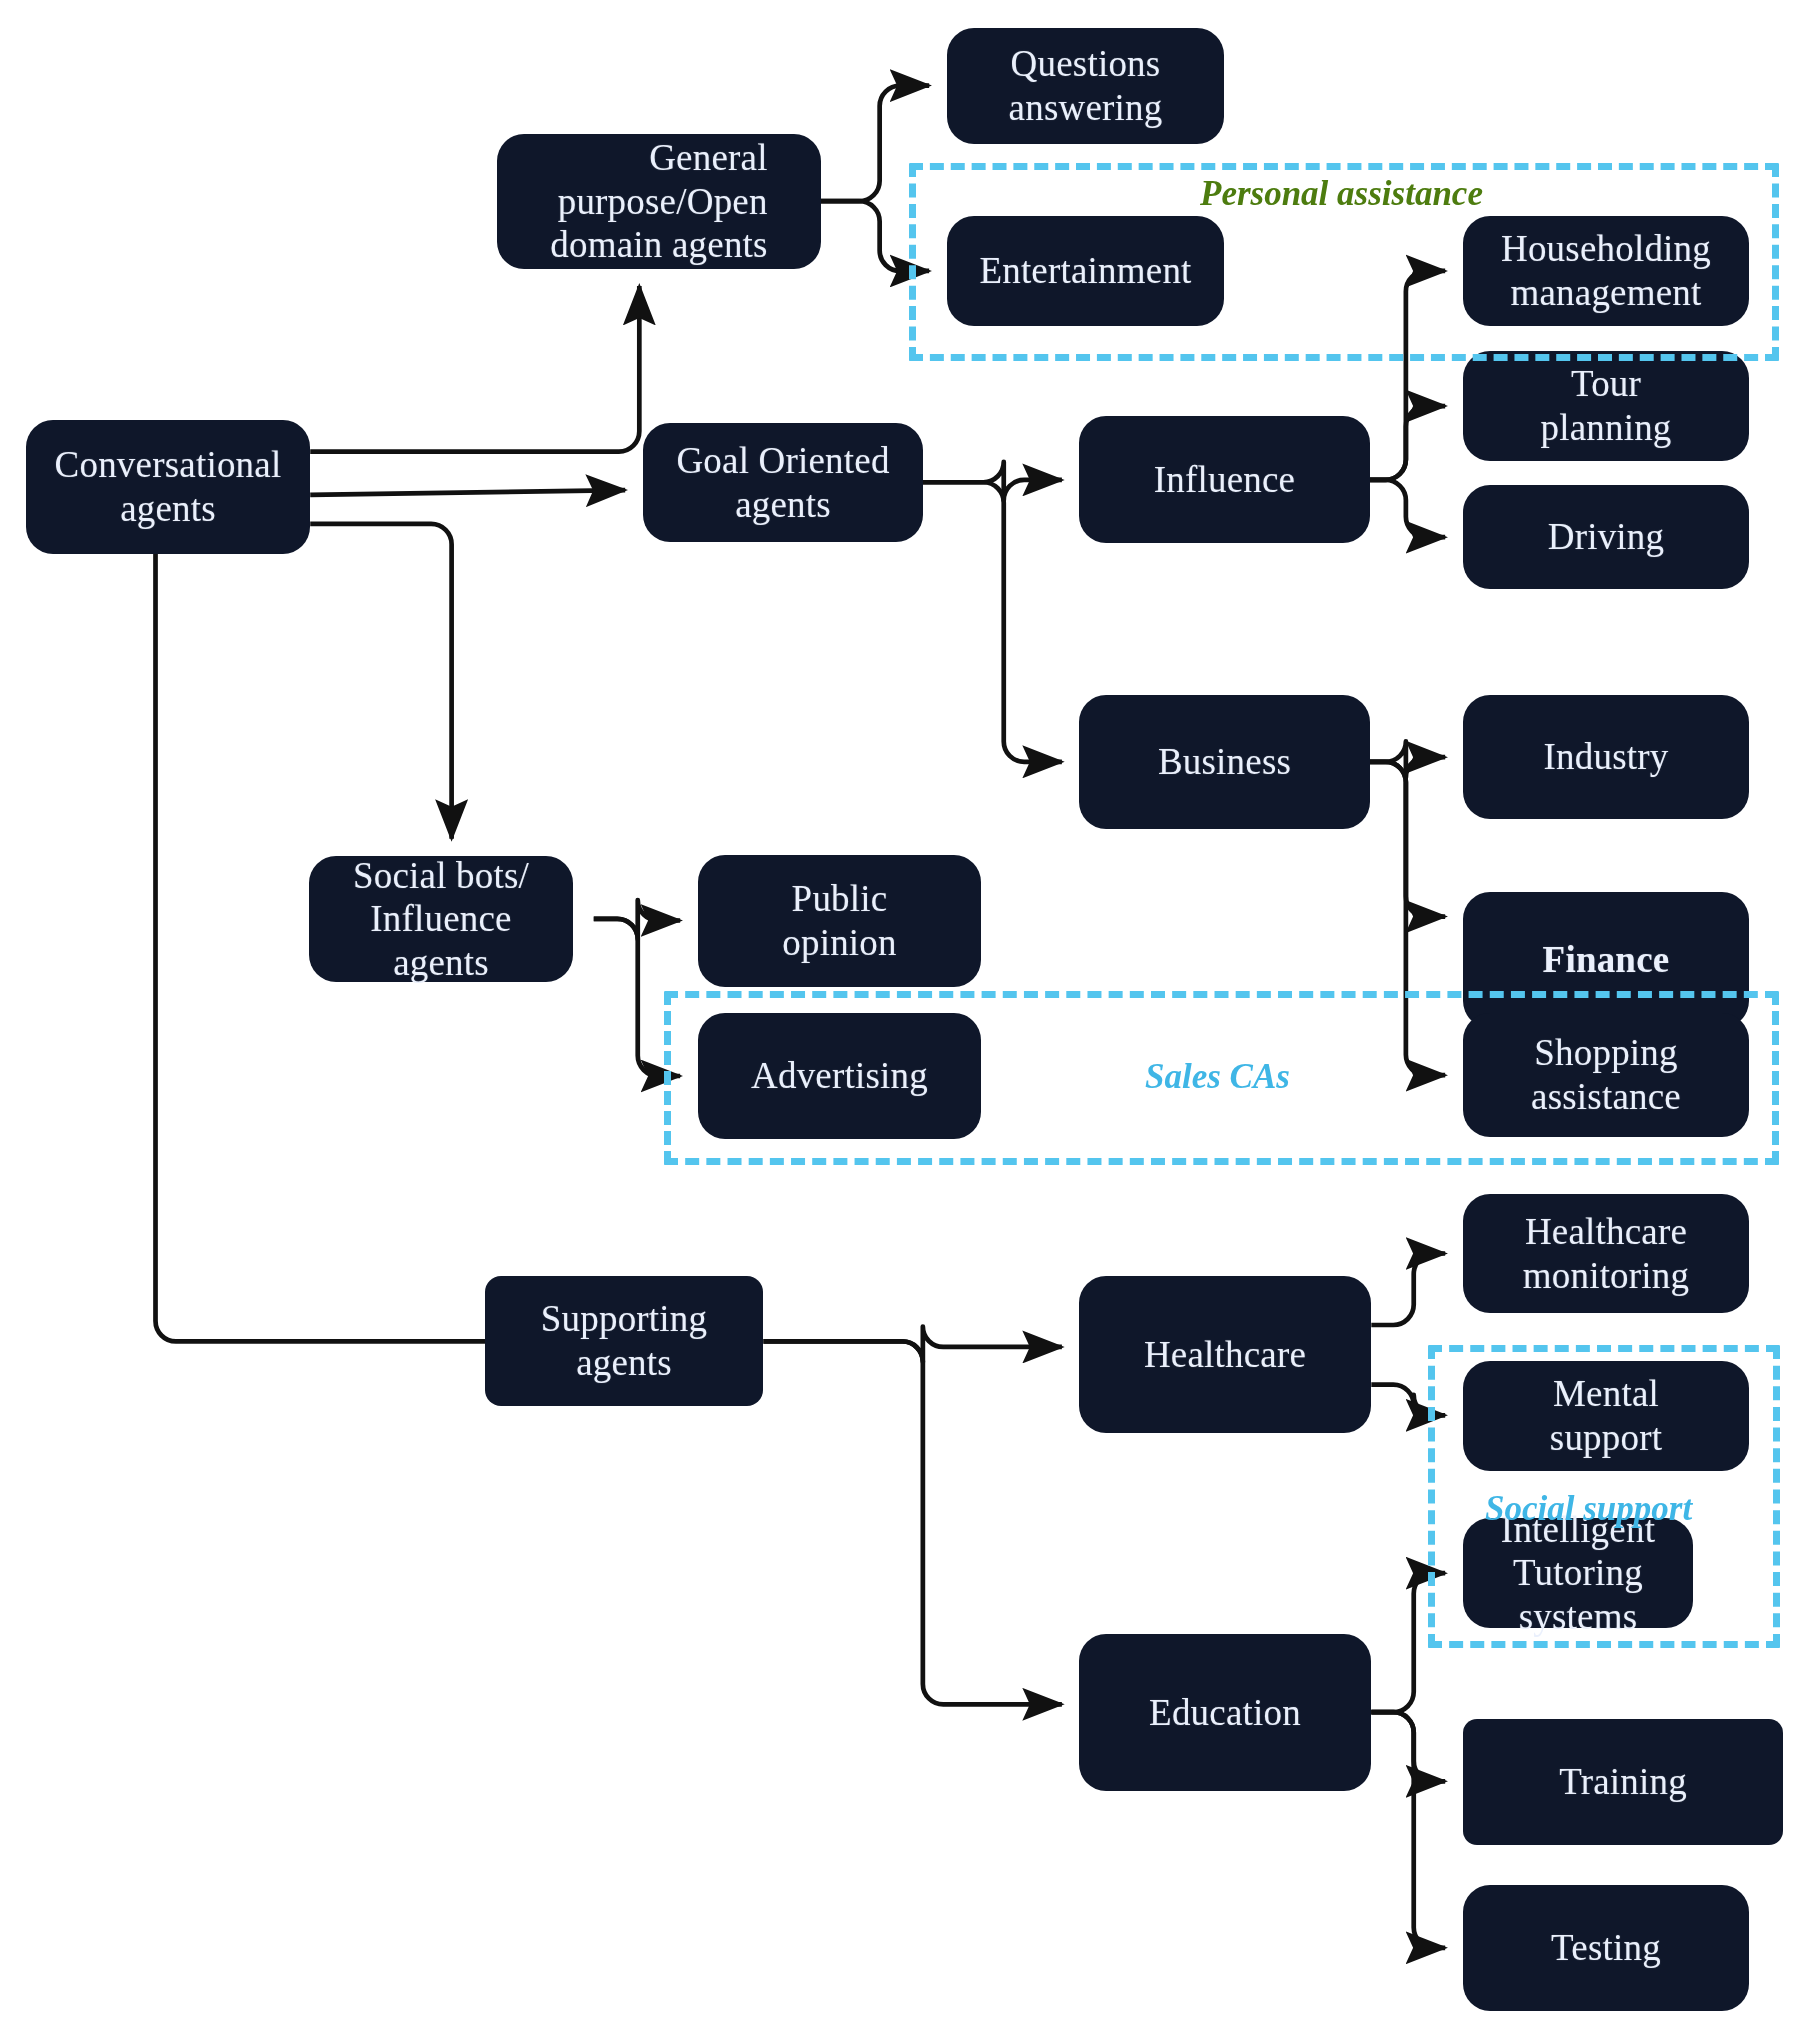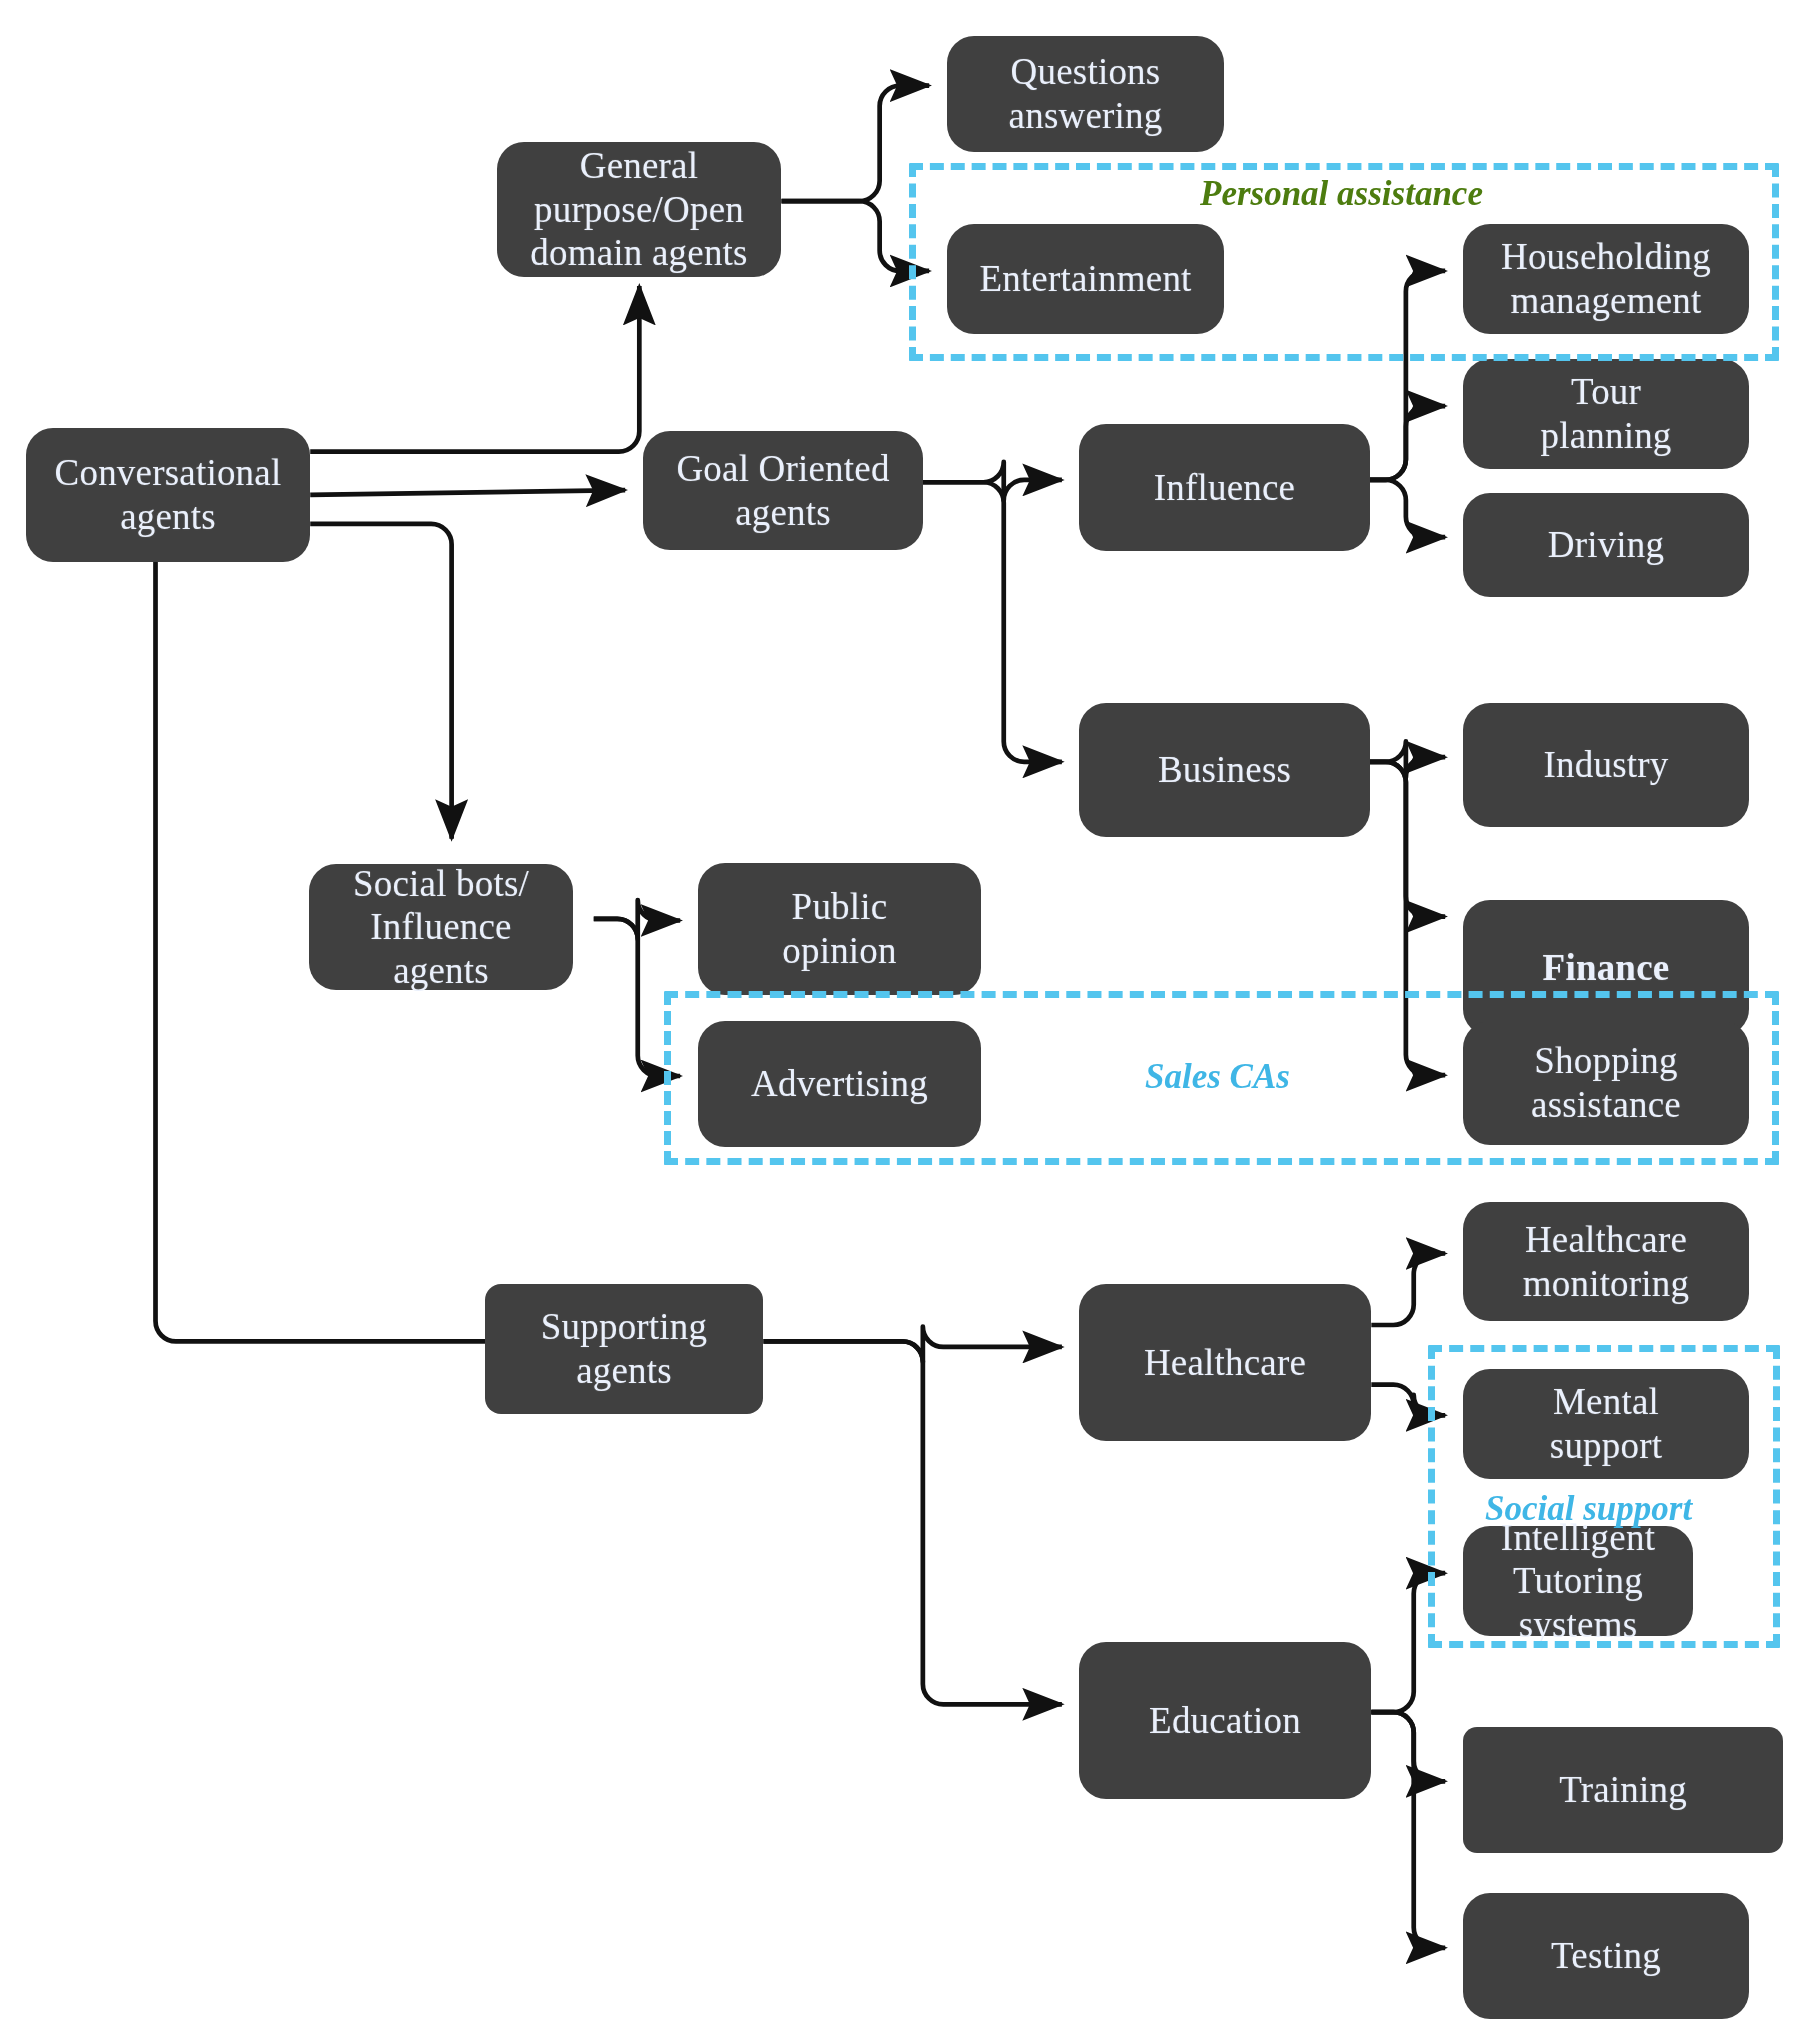--- a/index.html
+++ b/index.html
@@ -21,36 +21,35 @@
   #edges-layer {
     position: absolute;
     left: 0;
     top: 0;
     width: 1819px;
     height: 2035px;
     pointer-events: none;
   }
   .node {
     position: absolute;
-    background: #404040;
+    background: #0f172a;
     border-radius: 27px;
     color: #EAF0FC;
     display: flex;
     align-items: center;
     justify-content: center;
     text-align: center;
     font-family: "Liberation Serif", "DejaVu Serif", serif;
     font-size: 37px;
     line-height: 1.18;
     letter-spacing: 0.2px;
     box-sizing: border-box;
     padding: 3.1px 7.9px;
     white-space: pre-line;
     text-shadow: 0 0 1.6px rgba(255,255,255,0.25);
-    margin-top: 8px;
   }
   .group-box {
     position: absolute;
     box-sizing: border-box;
     border: 7px dashed #54C5EE;
     background: transparent;
     border-radius: 1.6px;
   }
   .group-label {
     position: absolute;
@@ -97,21 +96,21 @@
         <path d="M 1746 1763 L 1774 1763 A 26 26 0 0 1 1800 1789 L 1800 1776 A 26 26 0 0 0 1826 1802 L 1840 1802" marker-end="url(#arrowhead)"></path>
         <path d="M 1746 2180 L 1774 2180 A 26 26 0 0 0 1800 2154 L 1800 2029 A 26 26 0 0 1 1826 2003 L 1840 2003" marker-end="url(#arrowhead)"></path>
         <path d="M 1746 2180 L 1774 2180 A 26 26 0 0 1 1800 2206 L 1800 2242 A 26 26 0 0 0 1826 2268 L 1840 2268" marker-end="url(#arrowhead)"></path>
         <path d="M 1746 2180 L 1774 2180 A 26 26 0 0 1 1800 2206 L 1800 2454 A 26 26 0 0 0 1826 2480 L 1840 2480" marker-end="url(#arrowhead)"></path>
       </g>
   </svg>
 
   <div id="nodes-layer">
       <div class="node" style="left: 26px; top: 420px; width: 284px; height: 134px;">Conversational
 agents</div>
-      <div class="node" style="left: 497px; top: 134px; width: 284px; height: 135px;">General
+      <div class="node" style="left: 497px; top: 134px; width: 324px; height: 135px; text-align: right;">General
 purpose/Open
 domain agents</div>
       <div class="node" style="left: 947px; top: 27.5px; width: 277px; height: 116px;">Questions
 answering</div>
       <div class="node" style="left: 947px; top: 216px; width: 277px; height: 110px;">Entertainment</div>
       <div class="node" style="left: 643px; top: 423px; width: 280px; height: 119px;">Goal Oriented
 agents</div>
       <div class="node" style="left: 1079px; top: 416px; width: 291px; height: 127px;">Influence</div>
       <div class="node" style="left: 1463px; top: 216px; width: 286px; height: 110px;">Householding
 management</div>

